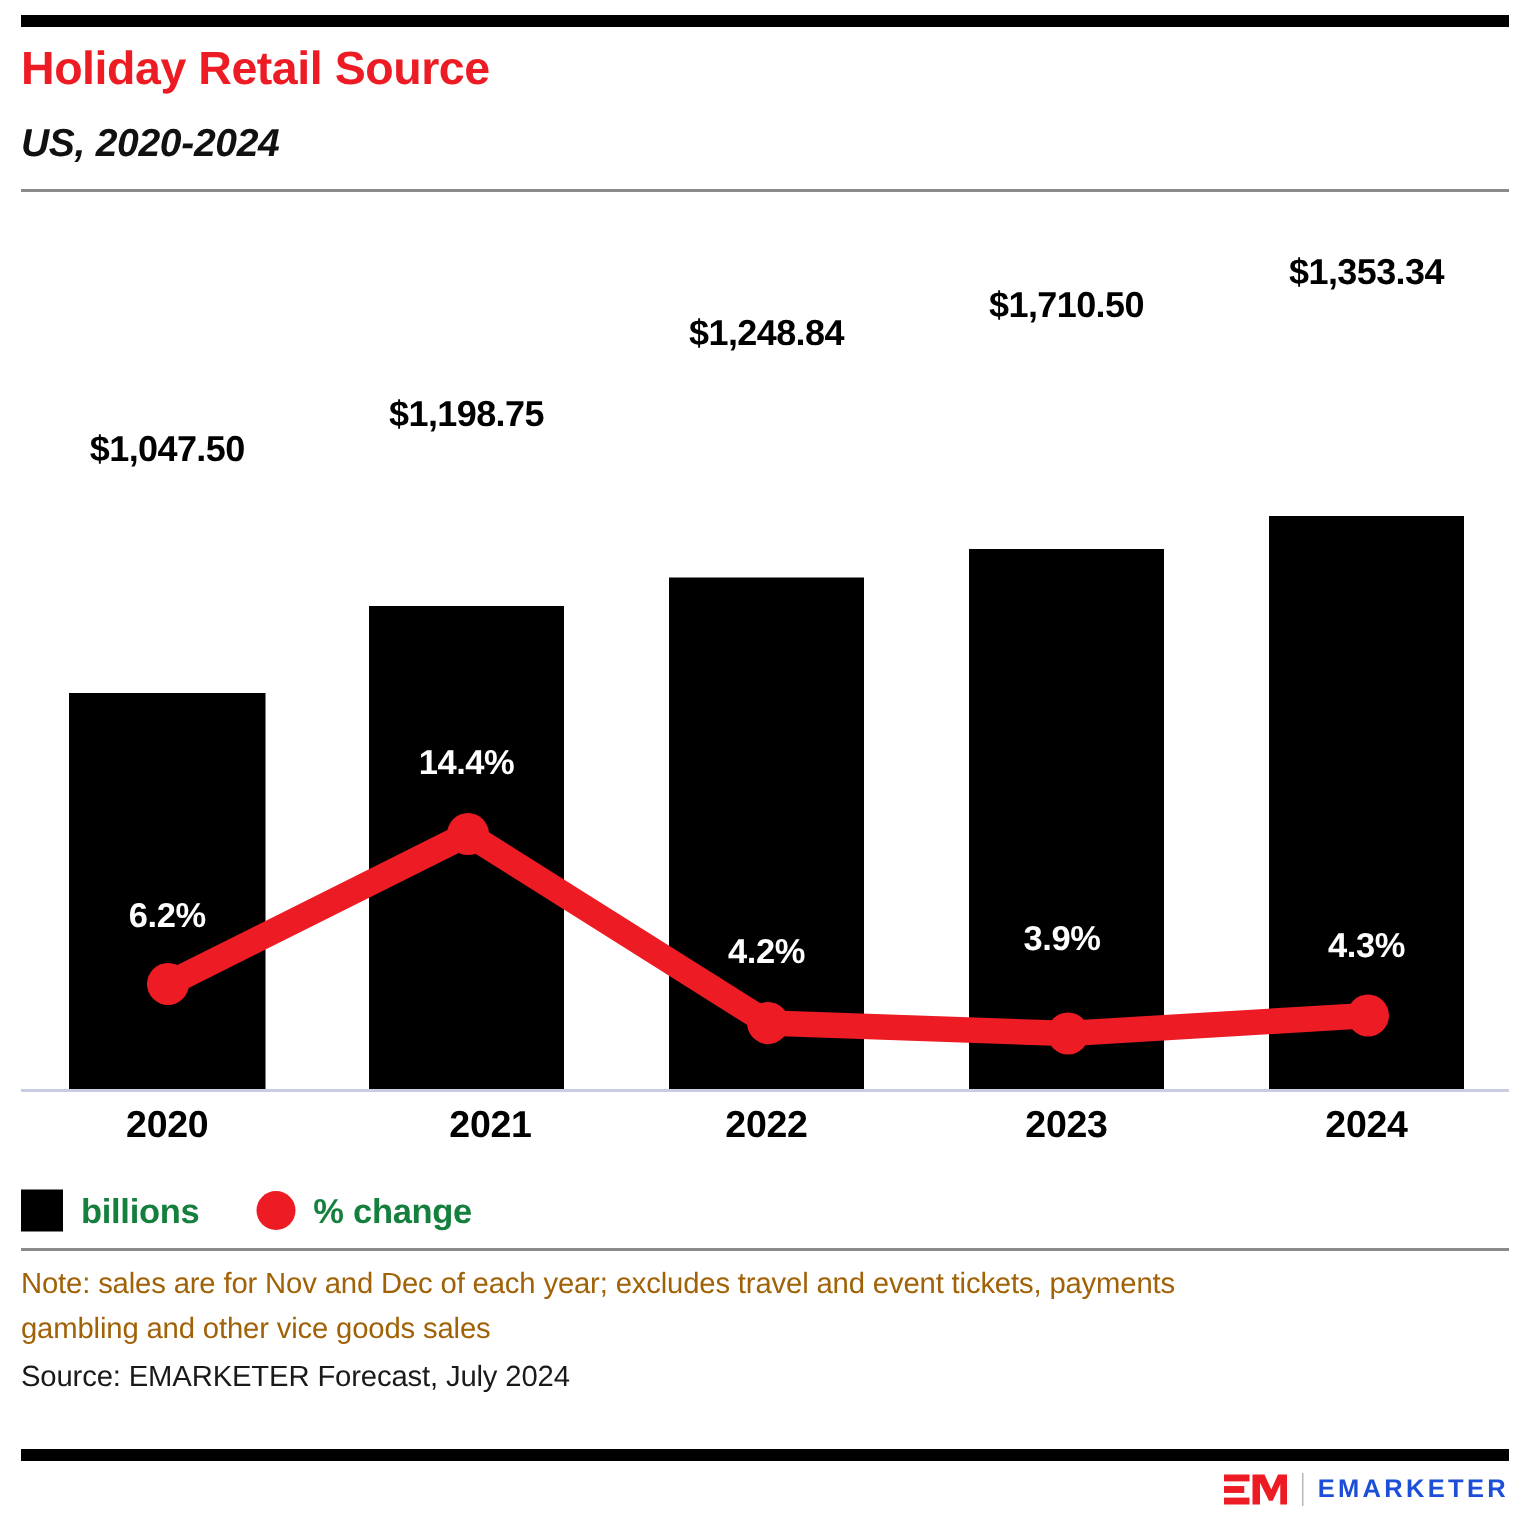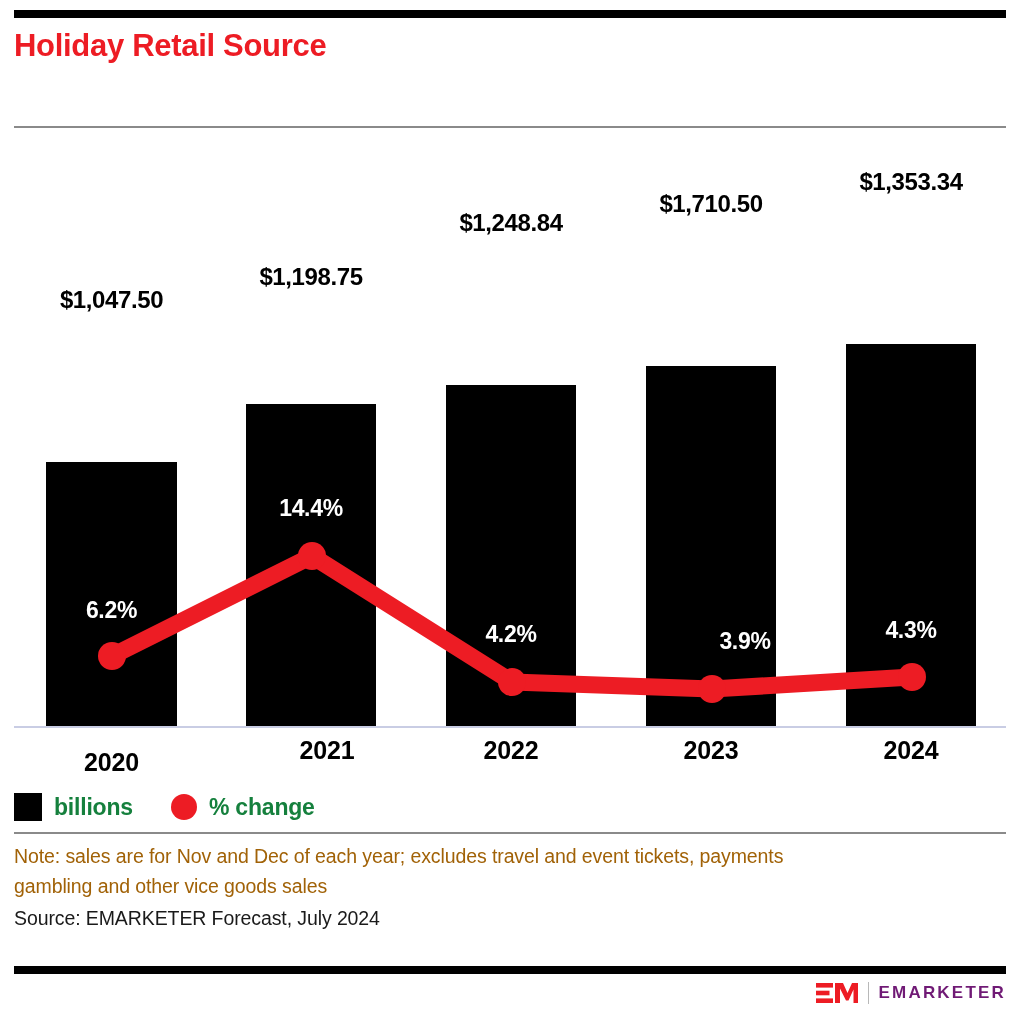--- a/index.html
+++ b/index.html
@@ -198,32 +198,33 @@
   }
   .brand-divider {
     width: 1px; height: 22px;
     background: #b8b8b8;
     margin-right: 10px;
   }
   .brand-name {
     font-size: 17px;
     font-weight: bold;
     letter-spacing: 2.2px;
-    color: #701a75;
+    color: #1d4ed8;
     white-space: nowrap;
   }
 </style>
 </head>
 <body>
 
 <div class="page">
 
   <div class="top-rule"></div>
 
   <div class="title">Holiday Retail Source</div>
+  <div class="subtitle">US, 2020-2024</div>
   <div class="header-rule"></div>
 
   <div class="plot">
     <div class="axis-line"></div>
 
     <div class="bar" style="left:46px; width:131px; height:264px;"></div>
     <div class="bar" style="left:246px; width:130px; height:322px;"></div>
     <div class="bar" style="left:446px; width:130px; height:341px;"></div>
     <div class="bar" style="left:646px; width:130px; height:360px;"></div>
     <div class="bar" style="left:846px; width:130px; height:382px;"></div>
@@ -239,26 +240,26 @@
       <circle cx="112" cy="516" r="14" fill="#ED1C24"></circle>
       <circle cx="312" cy="416" r="14" fill="#ED1C24"></circle>
       <circle cx="512" cy="542" r="14" fill="#ED1C24"></circle>
       <circle cx="712" cy="549" r="14" fill="#ED1C24"></circle>
       <circle cx="912" cy="537" r="14" fill="#ED1C24"></circle>
     </svg>
 
     <div class="pct-label" style="left:46px; width:131px; top:457px;">6.2%</div>
     <div class="pct-label" style="left:246px; width:130px; top:355px;">14.4%</div>
     <div class="pct-label" style="left:446px; width:130px; top:481px;">4.2%</div>
-    <div class="pct-label" style="left:646px; width:124px; top:488px;padding-left:37px;">3.9%</div>
+    <div class="pct-label" style="left:646px; width:124px; top:472px;">3.9%</div>
     <div class="pct-label" style="left:846px; width:130px; top:477px;">4.3%</div>
   </div>
 
   <div class="xlabels">
-    <div class="xtick" style="left:46px; width:131px;margin-top:12px;">2020</div>
+    <div class="xtick" style="left:46px; width:131px;">2020</div>
     <div class="xtick" style="left:262px; width:130px;">2021</div>
     <div class="xtick" style="left:446px; width:130px;">2022</div>
     <div class="xtick" style="left:646px; width:130px;">2023</div>
     <div class="xtick" style="left:846px; width:130px;">2024</div>
   </div>
 
   <div class="legend">
     <div class="legend-item">
       <span class="swatch-square"></span>
       <span class="legend-text">billions</span>

